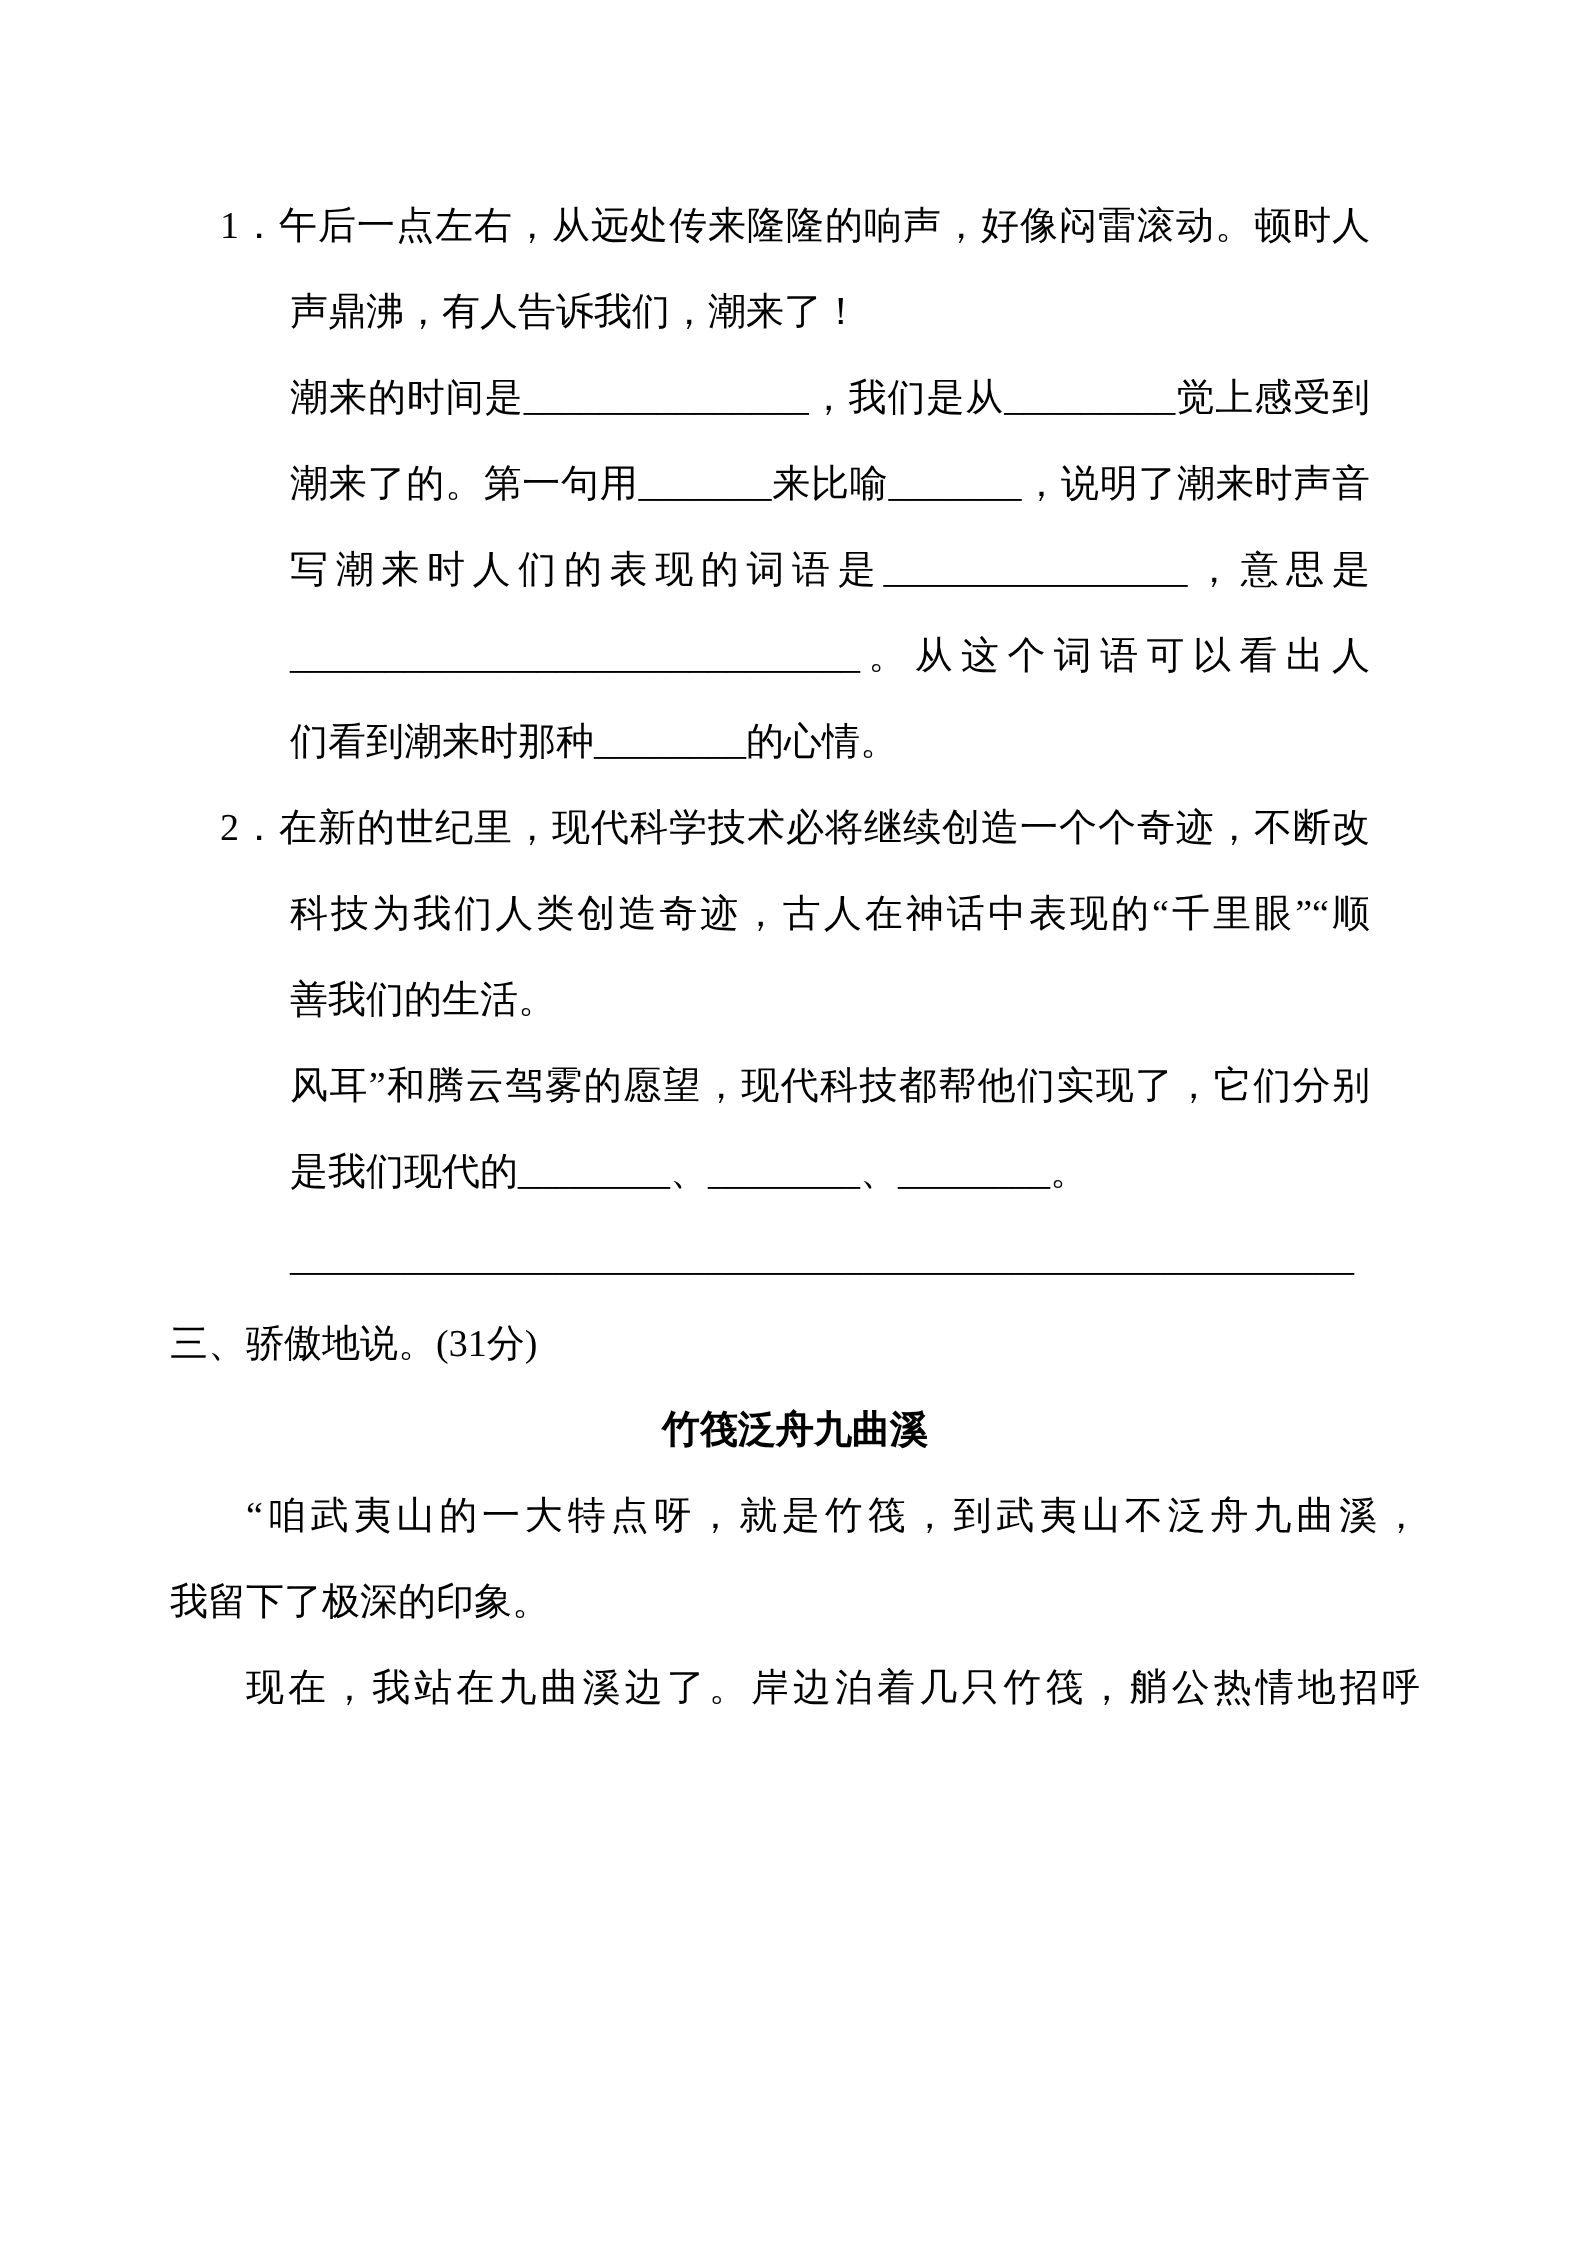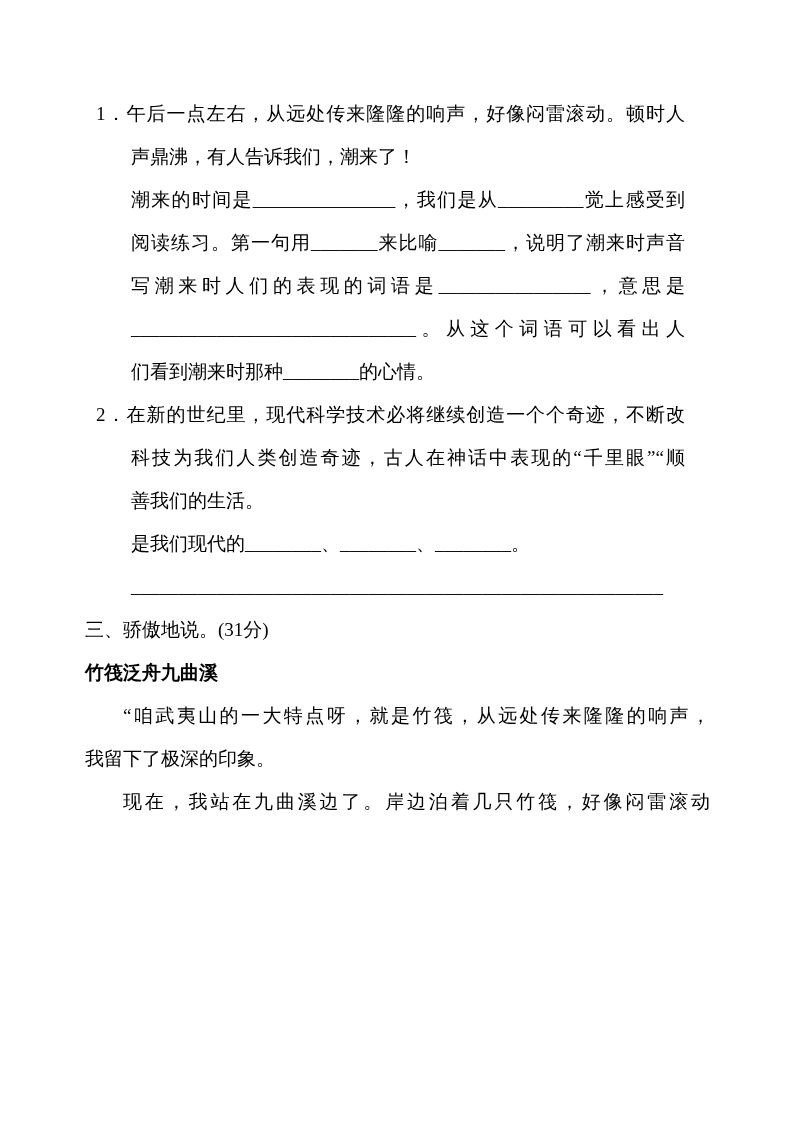--- a/index.html
+++ b/index.html
@@ -18,63 +18,65 @@
   .line {
     line-height: 43px;
     white-space: normal;
   }
   
   .j {
     text-align: justify;
     text-align-last: justify;
   }
   .question {
-    margin-left: 11px;
+    margin-left: 25px;
     margin-right: 25px;
     padding-left: 35px;
   }
   .hang {
     text-indent: -35px;
   }
   .qnum {
     display: inline;
   }
   .indent2 {
     text-indent: 38px;
   }
   .passage-title {
+    text-align: center;
     font-weight: bold;
   }
 </style>
 </head>
 <body>
 
 <div class="content">
 
   <div class="question">
     <div class="line hang j"><span class="qnum">1．</span><span>午后一点左右，从远处传来隆隆的响声，好像闷雷滚动。顿时人</span></div>
     <div class="line">声鼎沸，有人告诉我们，潮来了！</div>
     <div class="line j">潮来的时间是_______________，我们是从_________觉上感受到</div>
-    <div class="line j">阅读练习。第一句用_______来比喻_______，说明了潮来时声音</div>
+    <div class="line j">潮来了的。第一句用_______来比喻_______，说明了潮来时声音</div>
     <div class="line j">写潮来时人们的表现的词语是________________，意思是</div>
     <div class="line j">______________________________。从这个词语可以看出人</div>
     <div class="line">们看到潮来时那种________的心情。</div>
   </div>
 
   <div class="question">
     <div class="line hang j"><span class="qnum">2．</span><span>在新的世纪里，现代科学技术必将继续创造一个个奇迹，不断改</span></div>
     <div class="line j">科技为我们人类创造奇迹，古人在神话中表现的“千里眼”“顺</div>
     <div class="line">善我们的生活。</div>
+    <div class="line j">风耳”和腾云驾雾的愿望，现代科技都帮他们实现了，它们分别</div>
     <div class="line">是我们现代的________、________、________。</div>
     <div class="line">________________________________________________________</div>
   </div>
 
   <div class="line">三、骄傲地说。(31分)</div>
 
   <div class="line passage-title">竹筏泛舟九曲溪</div>
 
   <div class="passage">
-    <div class="line indent2 j">“咱武夷山的一大特点呀，就是竹筏，从远处传来隆隆的响声，</div>
+    <div class="line indent2 j">“咱武夷山的一大特点呀，就是竹筏，到武夷山不泛舟九曲溪，</div>
     <div class="line">我留下了极深的印象。</div>
-    <div class="line indent2 j">现在，我站在九曲溪边了。岸边泊着几只竹筏，好像闷雷滚动</div>
+    <div class="line indent2 j">现在，我站在九曲溪边了。岸边泊着几只竹筏，艄公热情地招呼</div>
   </div>
 
 </div>
 
 </body></html>

